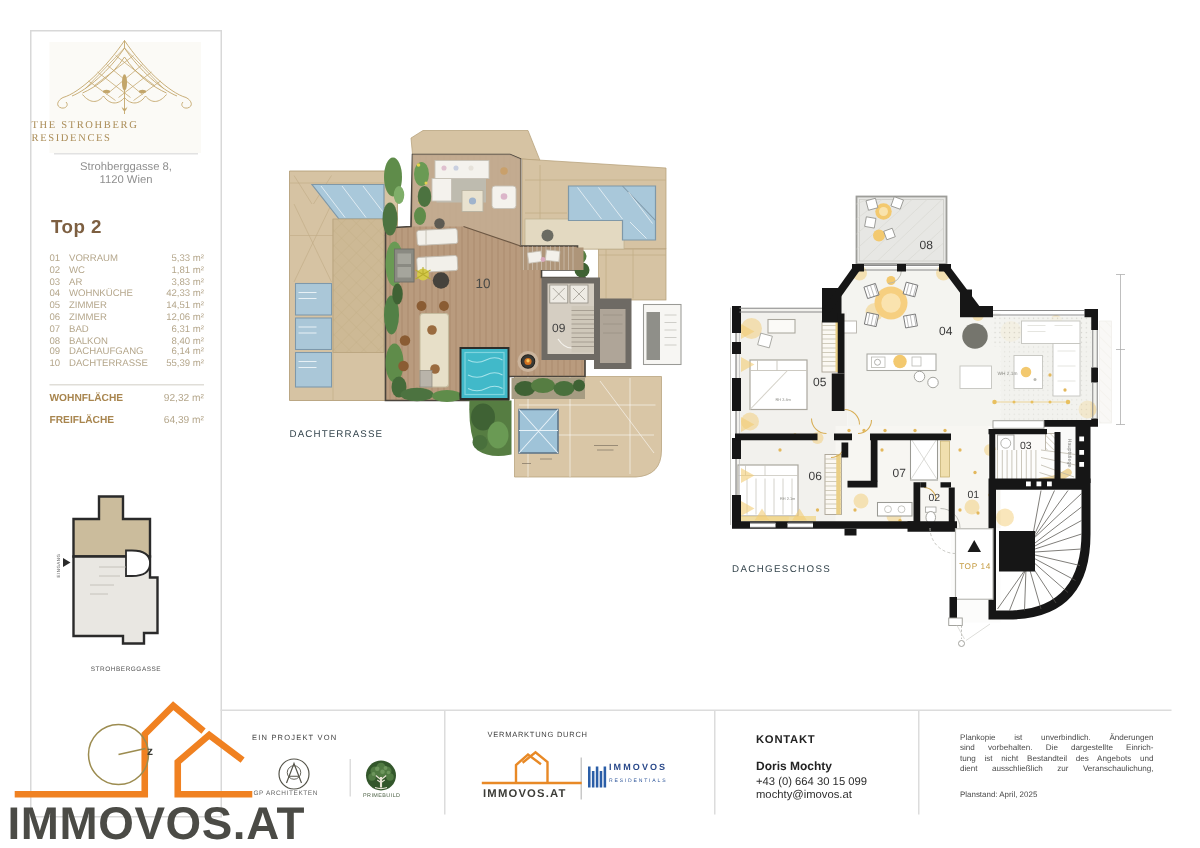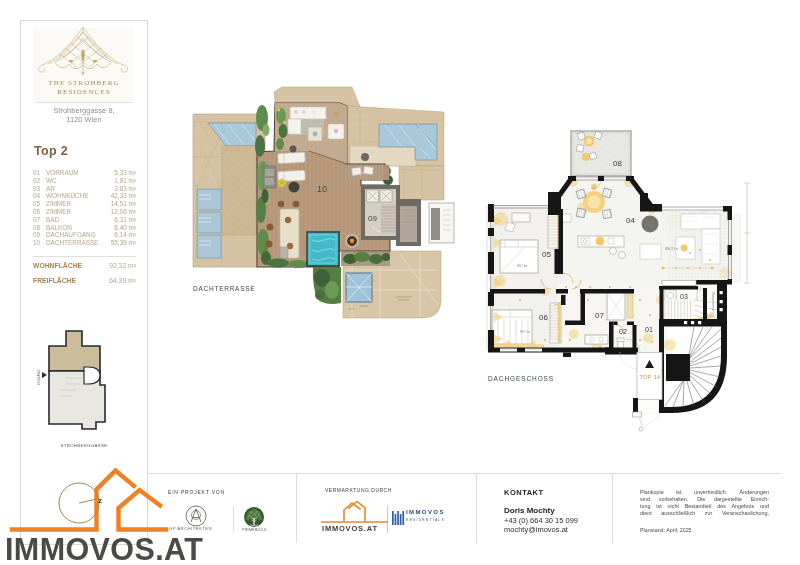--- a/index.html
+++ b/index.html
@@ -6,21 +6,21 @@
   body{font-family:"Liberation Sans",sans-serif;position:relative;}
   .abs{position:absolute;}
 </style>
 </head>
 <body>
 
 <div class="abs" style="left:20px;top:20px;width:126px;height:523px;border:1px solid #d8d8d8;background:#fff;"></div>
 
 <div class="abs" style="left:33px;top:28px;width:101px;height:74px;background:#fbfaf6;"></div>
 
-<div class="abs" style="left:21px;top:79px;width:126px;text-align:center;font-family:'Liberation Serif',serif;font-size:7px;letter-spacing:1.1px;color:#ab8d58;line-height:8.5px;">THE STROHBERG<br>RESIDENCES</div>
+<div class="abs" style="left:21px;top:79px;width:126px;text-align:left;font-family:'Liberation Serif',serif;font-size:7px;letter-spacing:1.1px;color:#ab8d58;line-height:8.5px;">THE STROHBERG<br>RESIDENCES</div>
 
 <div class="abs" style="left:36px;top:102px;width:96px;height:1px;background:#e2e2e2;"></div>
 
 <div class="abs" style="left:21px;top:106px;width:126px;text-align:center;font-size:7.5px;color:#8f8f8f;line-height:9px;">Strohberggasse 8,<br>1120 Wien</div>
 
 <div class="abs" style="left:34px;top:144px;font-size:12.5px;font-weight:bold;color:#7d5f41;letter-spacing:0.3px;">Top 2</div>
 
 <div class="abs" style="left:33px;top:169px;width:103px;font-size:6.4px;color:#b5a78c;line-height:7.8px;">
 <div style="display:flex;">
       <span style="width:13px;">01</span>

